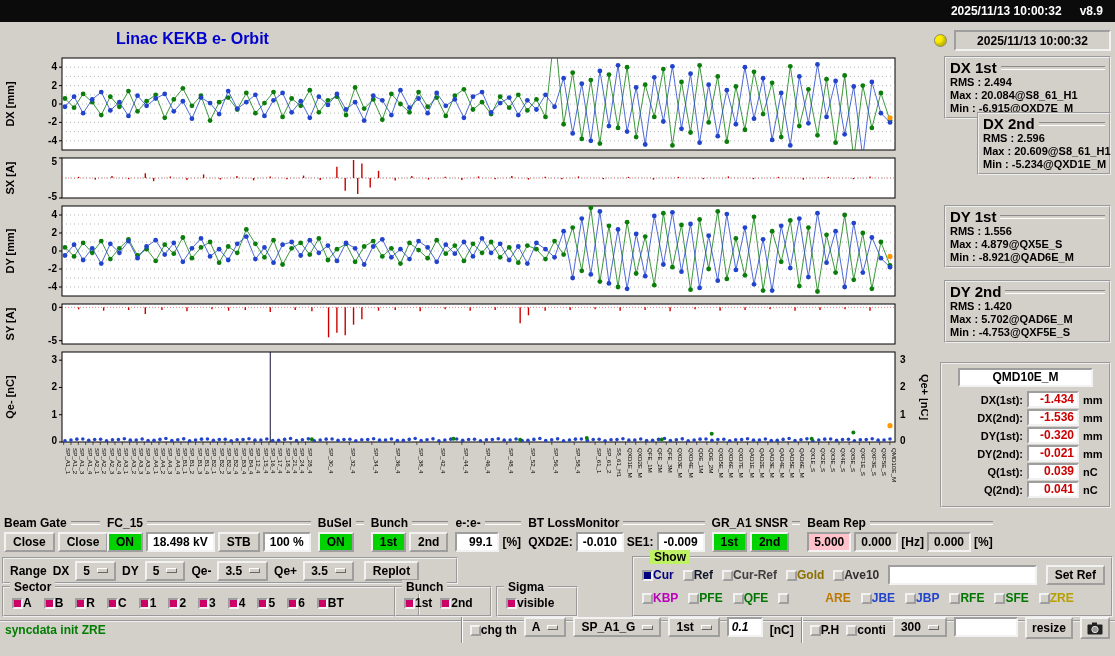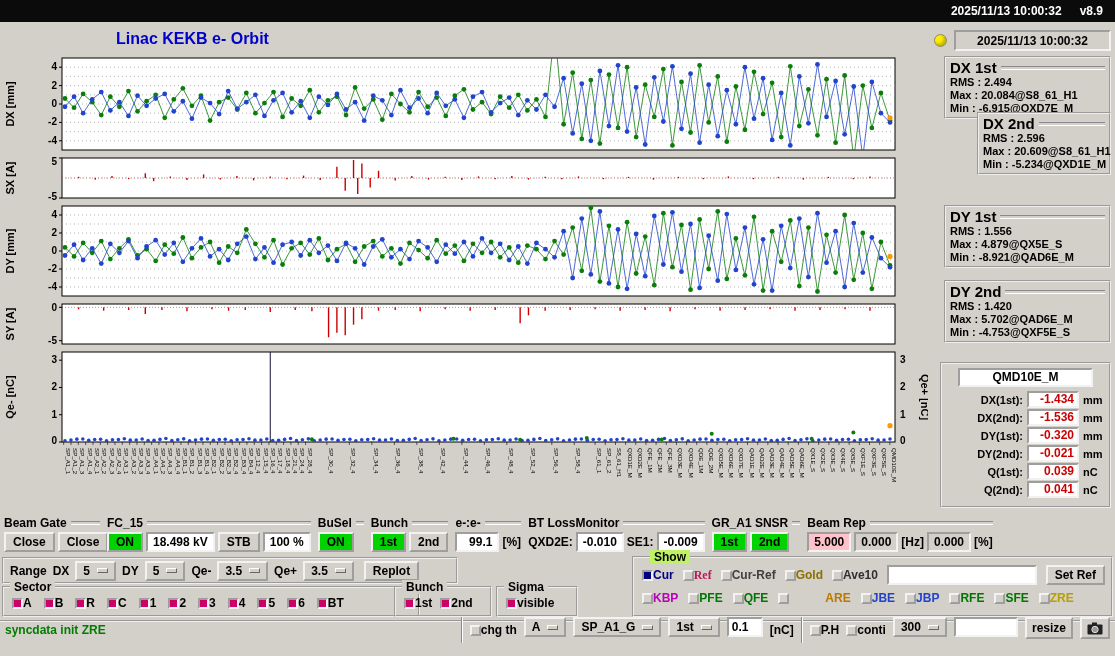--- a/index.html
+++ b/index.html
@@ -1197,21 +1197,21 @@
   <div class="show-frame">
     <span class="legend" style="position:absolute;top:-8px;left:16px;background:#bef264;padding:0 4px;font-weight:bold">Show</span>
     <div class="show-row1">
       <span class="chk-row" id="show-row1">
           <span class="chk">
             <span class="cbox checked" style="background: rgb(0, 0, 128);"></span>
             <span style="color: rgb(0, 0, 128);">Cur</span>
           </span>
           <span class="chk">
             <span class="cbox"></span>
-            <span style="color: #be185d; font-family: Liberation Serif, serif;">Ref</span>
+            <span style="color: #0f172a;">Ref</span>
           </span>
           <span class="chk">
             <span class="cbox"></span>
             <span style="color: rgb(64, 64, 64);">Cur-Ref</span>
           </span>
           <span class="chk">
             <span class="cbox"></span>
             <span style="color: rgb(138, 112, 0);">Gold</span>
           </span>
           <span class="chk">
@@ -1275,21 +1275,21 @@
           <span class="ind"></span>
         </span>
       <span class="opt">
           <span>SP_A1_G</span>
           <span class="ind"></span>
         </span>
       <span class="opt">
           <span>1st</span>
           <span class="ind"></span>
         </span>
-      <input class="tin" style="width: 36px;" value="0.1">
+      <input class="tin" style="width: 36px; font-style: italic;" value="0.1">
       <span class="unit">[nC]</span>
       <span class="vsep"></span>
       <span class="chk">
           <span class="cbox"></span>
           <span>P.H</span>
         </span>
       <span class="chk">
           <span class="cbox"></span>
           <span>conti</span>
         </span>

